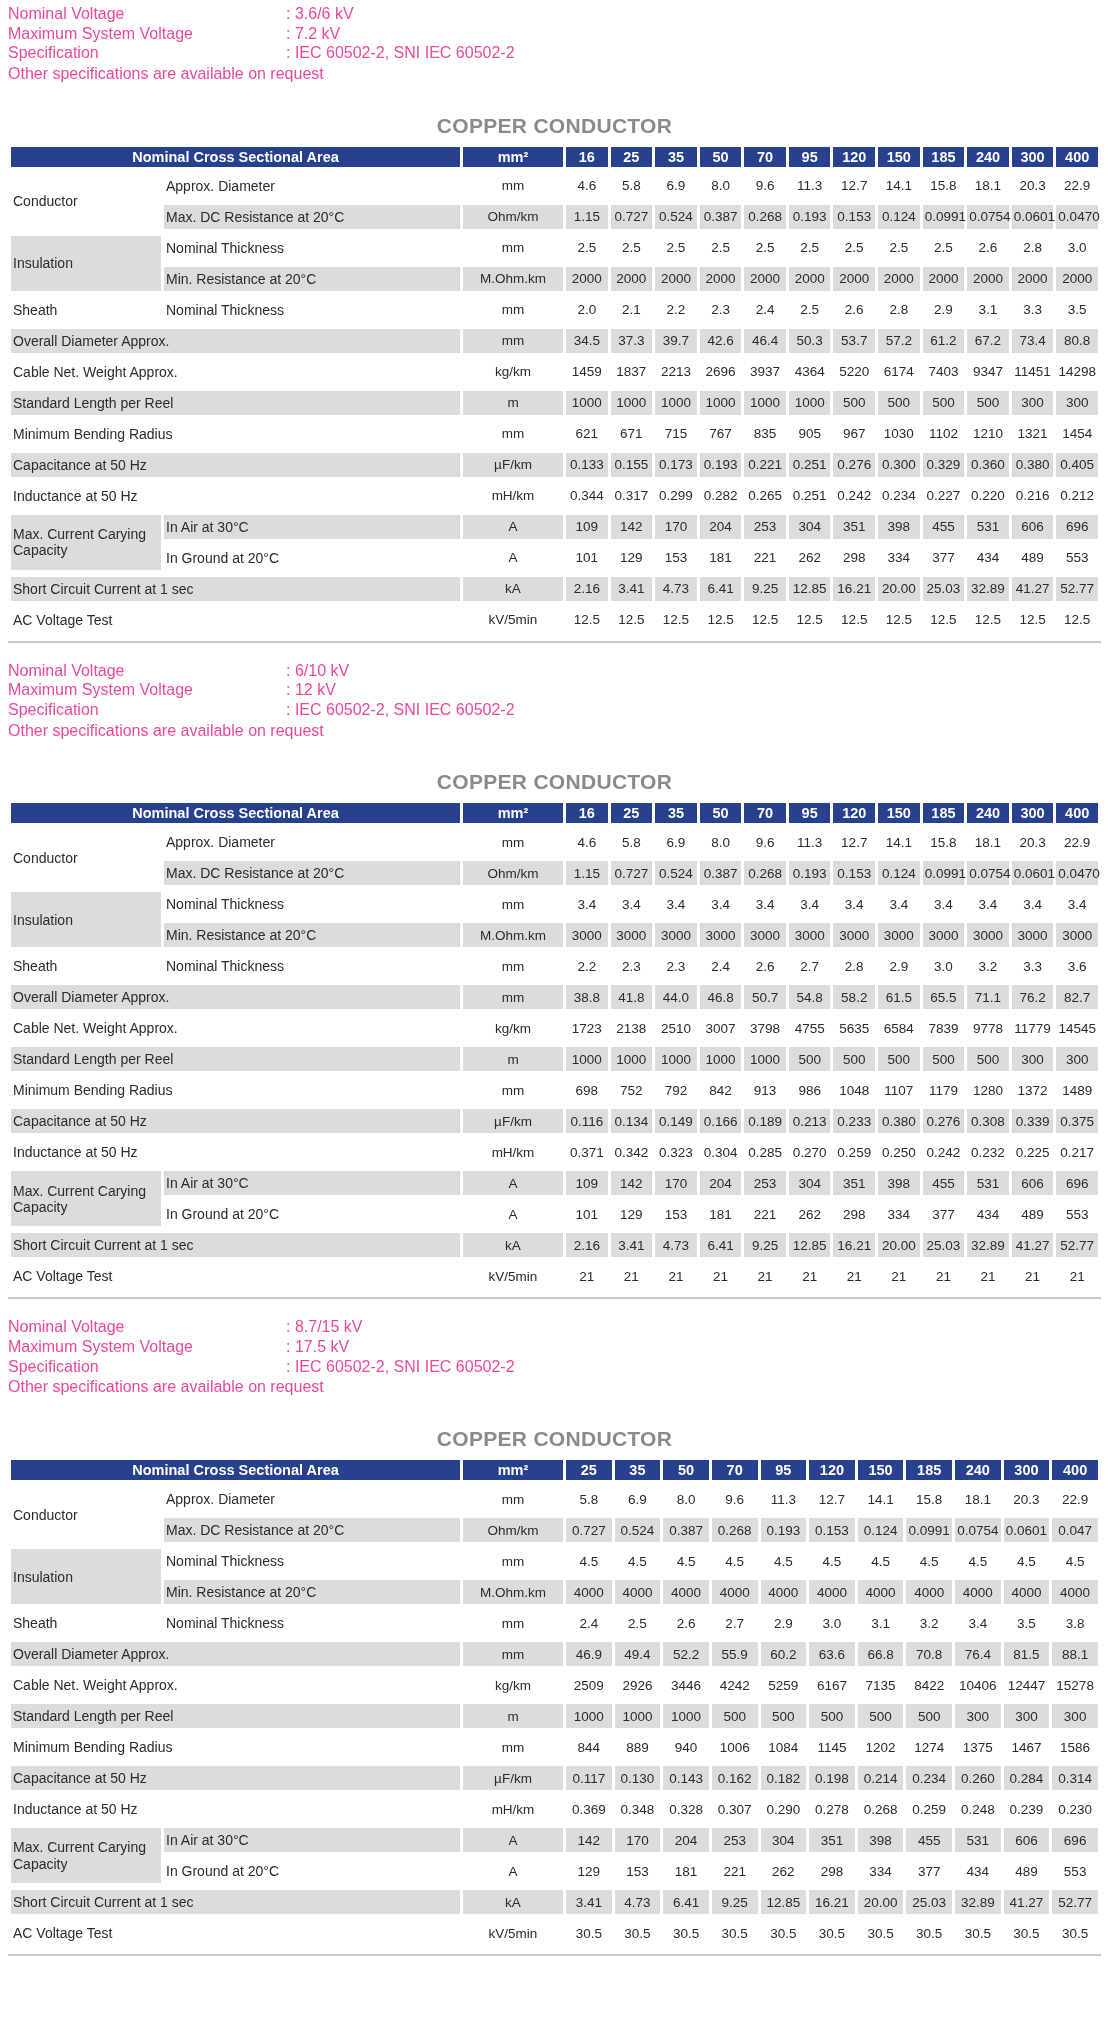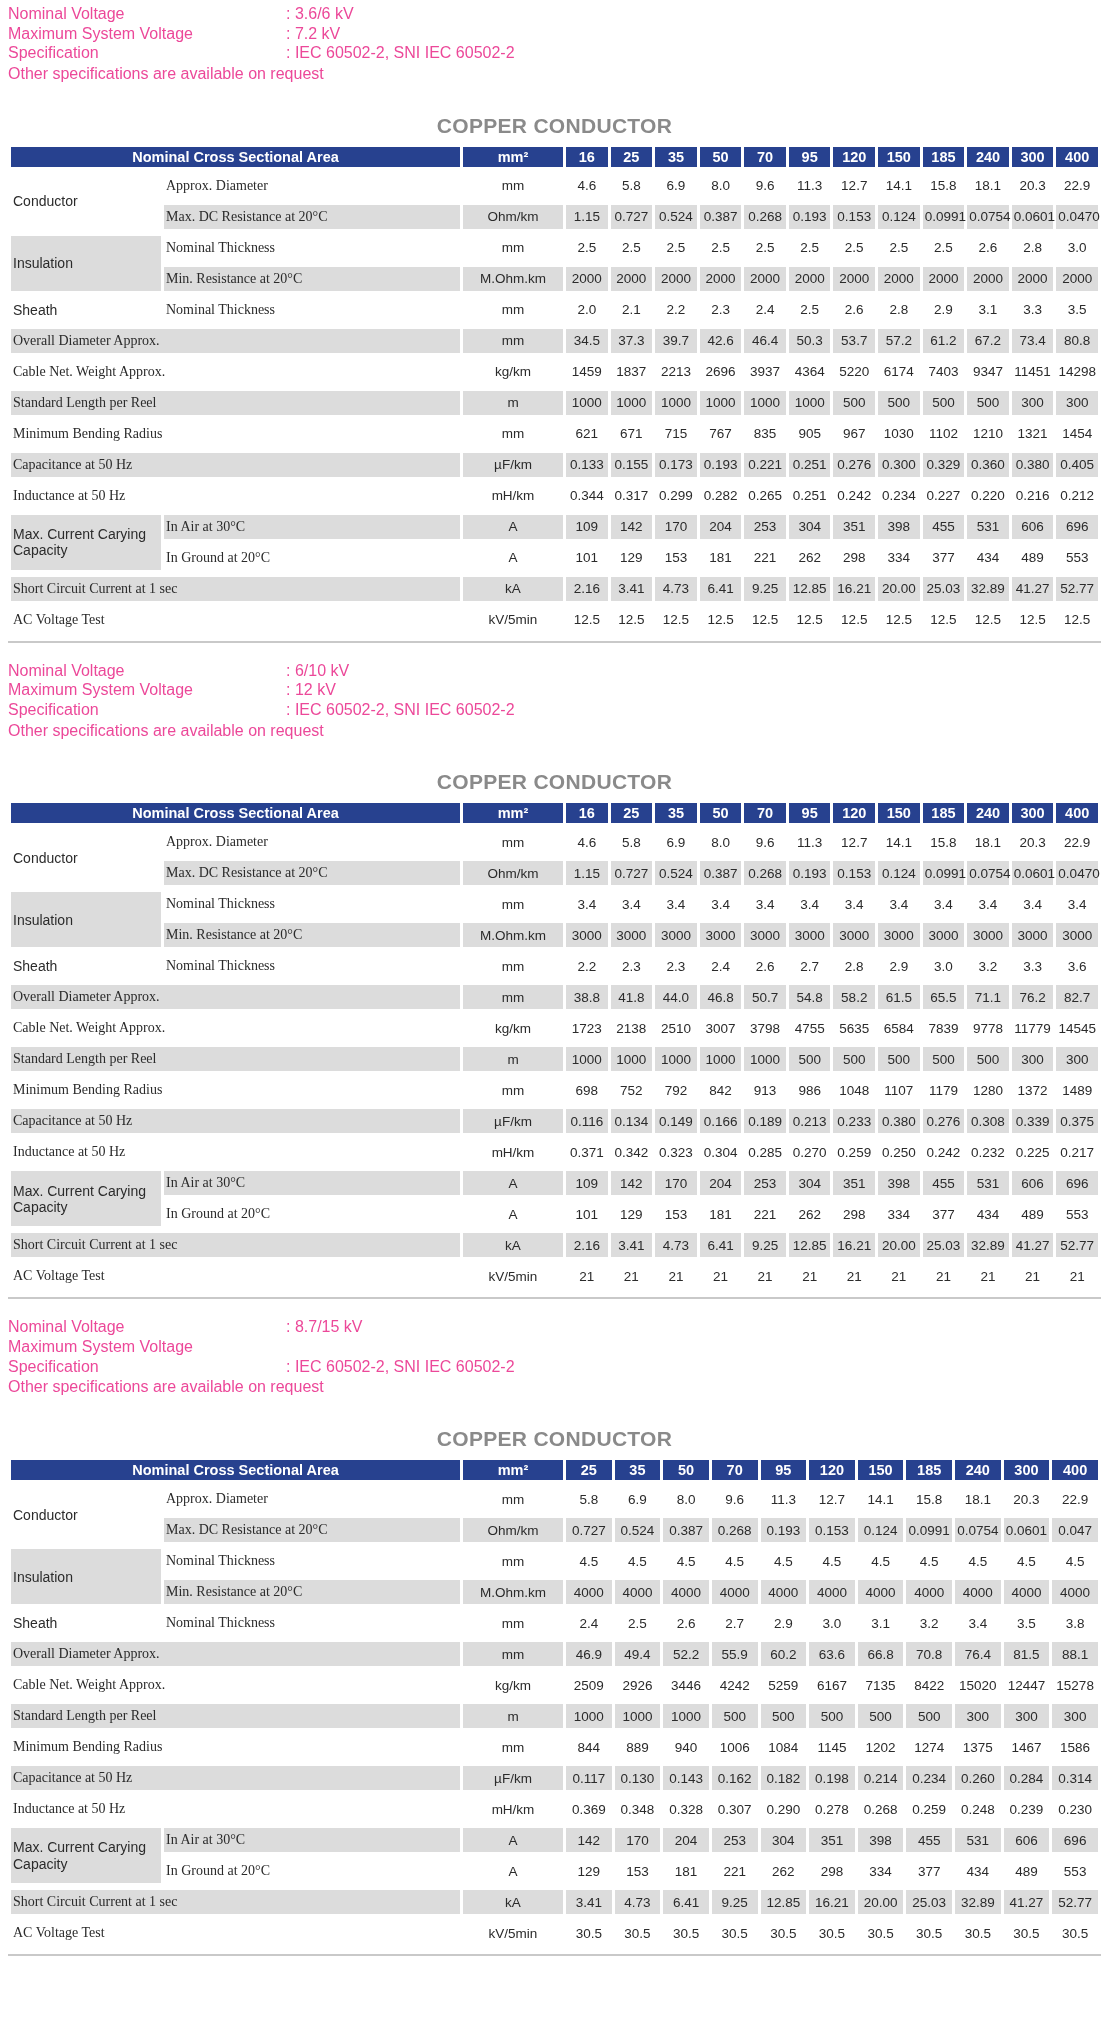--- a/index.html
+++ b/index.html
@@ -22,21 +22,21 @@
   .table-wrap{border-bottom:2px solid #c9c9c9;padding-bottom:2px;}
   table.spec-table{
     width:100%;table-layout:fixed;border-collapse:separate;border-spacing:3px 7px;
     font-size:13.5px;color:#2b2b2b;
   }
   table.spec-table th.hd{
     background:#27418f;color:#ffffff;font-weight:bold;font-size:14.5px;
     height:20px;text-align:center;padding:0 2px;
   }
   table.spec-table td{height:24px;padding:0 2px;vertical-align:middle;}
-  td.lbl{text-align:left;padding-left:6px;font-size:14px;font-family:Liberation Serif, serif;}
+  td.lbl{text-align:left;padding-left:6px;font-size:14px;}
   td.grp{text-align:left;padding-left:6px;font-size:14px;line-height:1.15;}
   td.unit,td.num{text-align:center;}
   .sh{background:#dcdcdc;}
   .section-gap{height:18px;}
 </style>
 </head>
 <body>
 
 <div class="page">
 
@@ -648,20 +648,21 @@
 
   <div class="section-gap"></div>
 
   <div class="spec-block">
     <div class="spec-row">
       <span class="spec-label">Nominal Voltage</span>
       <span class="spec-value">: 8.7/15 kV</span>
     </div>
     <div class="spec-row">
       <span class="spec-label">Maximum System Voltage</span>
+      <span class="spec-value">: 17.5 kV</span>
     </div>
     <div class="spec-row">
       <span class="spec-label">Specification</span>
       <span class="spec-value">: IEC 60502-2, SNI IEC 60502-2</span>
     </div>
     <div class="spec-note">Other specifications are available on request</div>
   </div>
   <div class="section-title">COPPER CONDUCTOR</div>
   <div class="table-wrap">
     <table class="spec-table">
@@ -796,21 +797,21 @@
             <td class="lbl" colspan="2">Cable Net. Weight Approx.</td>
             <td class="unit">kg/km</td>
             <td class="num">2509</td>
             <td class="num">2926</td>
             <td class="num">3446</td>
             <td class="num">4242</td>
             <td class="num">5259</td>
             <td class="num">6167</td>
             <td class="num">7135</td>
             <td class="num">8422</td>
-            <td class="num">15020</td>
+            <td class="num">10406</td>
             <td class="num">12447</td>
             <td class="num">15278</td>
           </tr>
           <tr>
             <td class="lbl sh" colspan="2">Standard Length per Reel</td>
             <td class="unit sh">m</td>
             <td class="num sh">1000</td>
             <td class="num sh">1000</td>
             <td class="num sh">1000</td>
             <td class="num sh">500</td>

